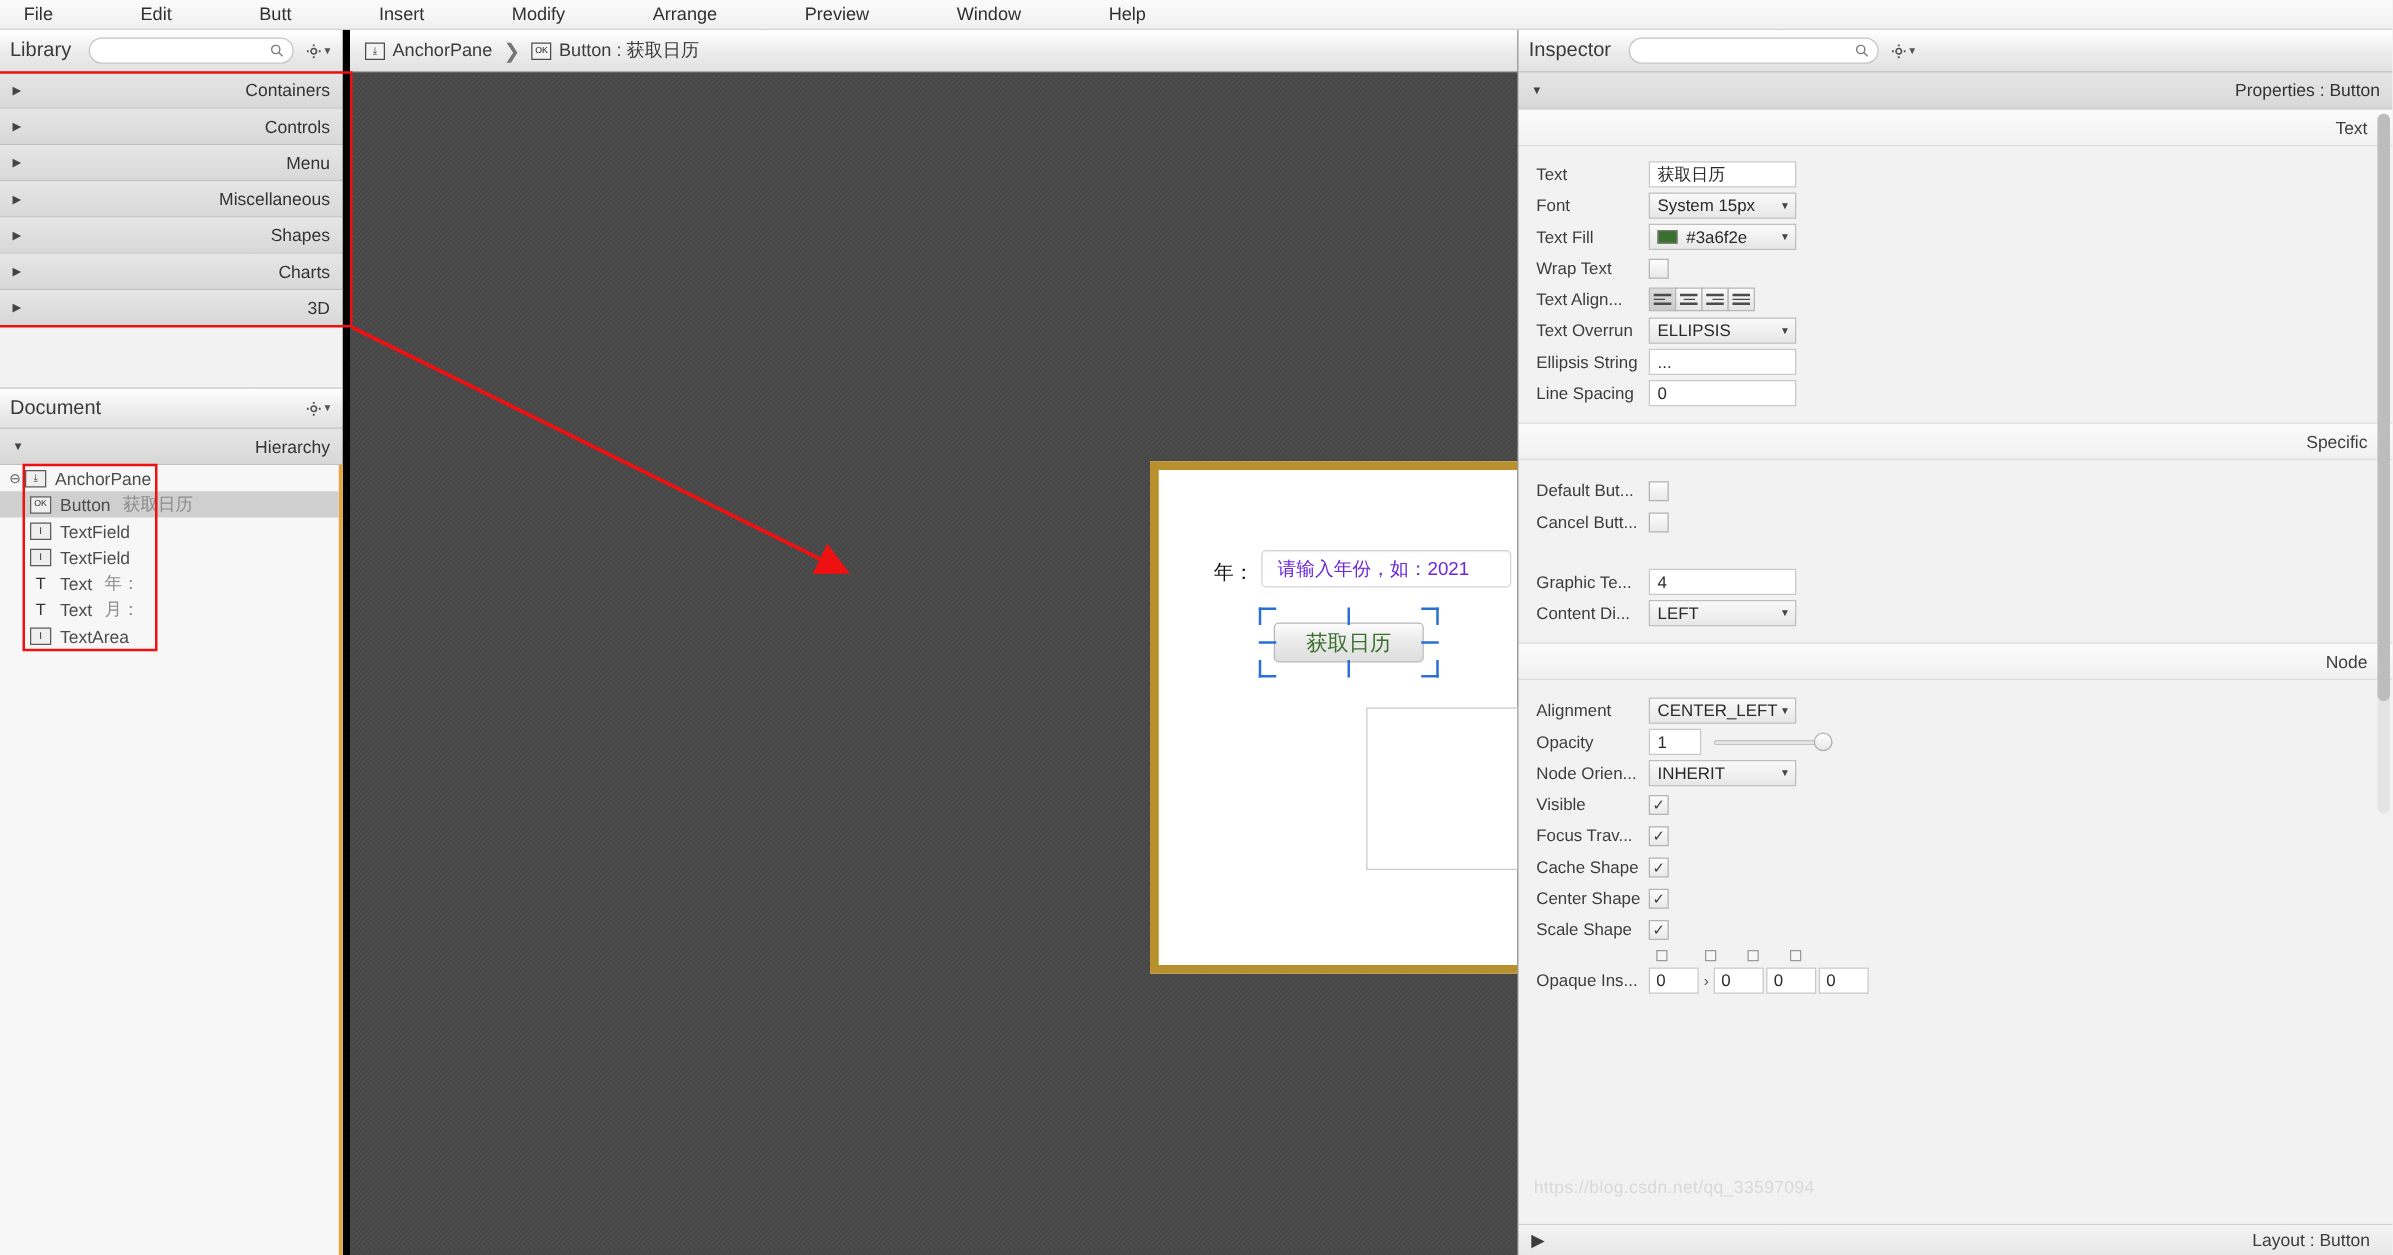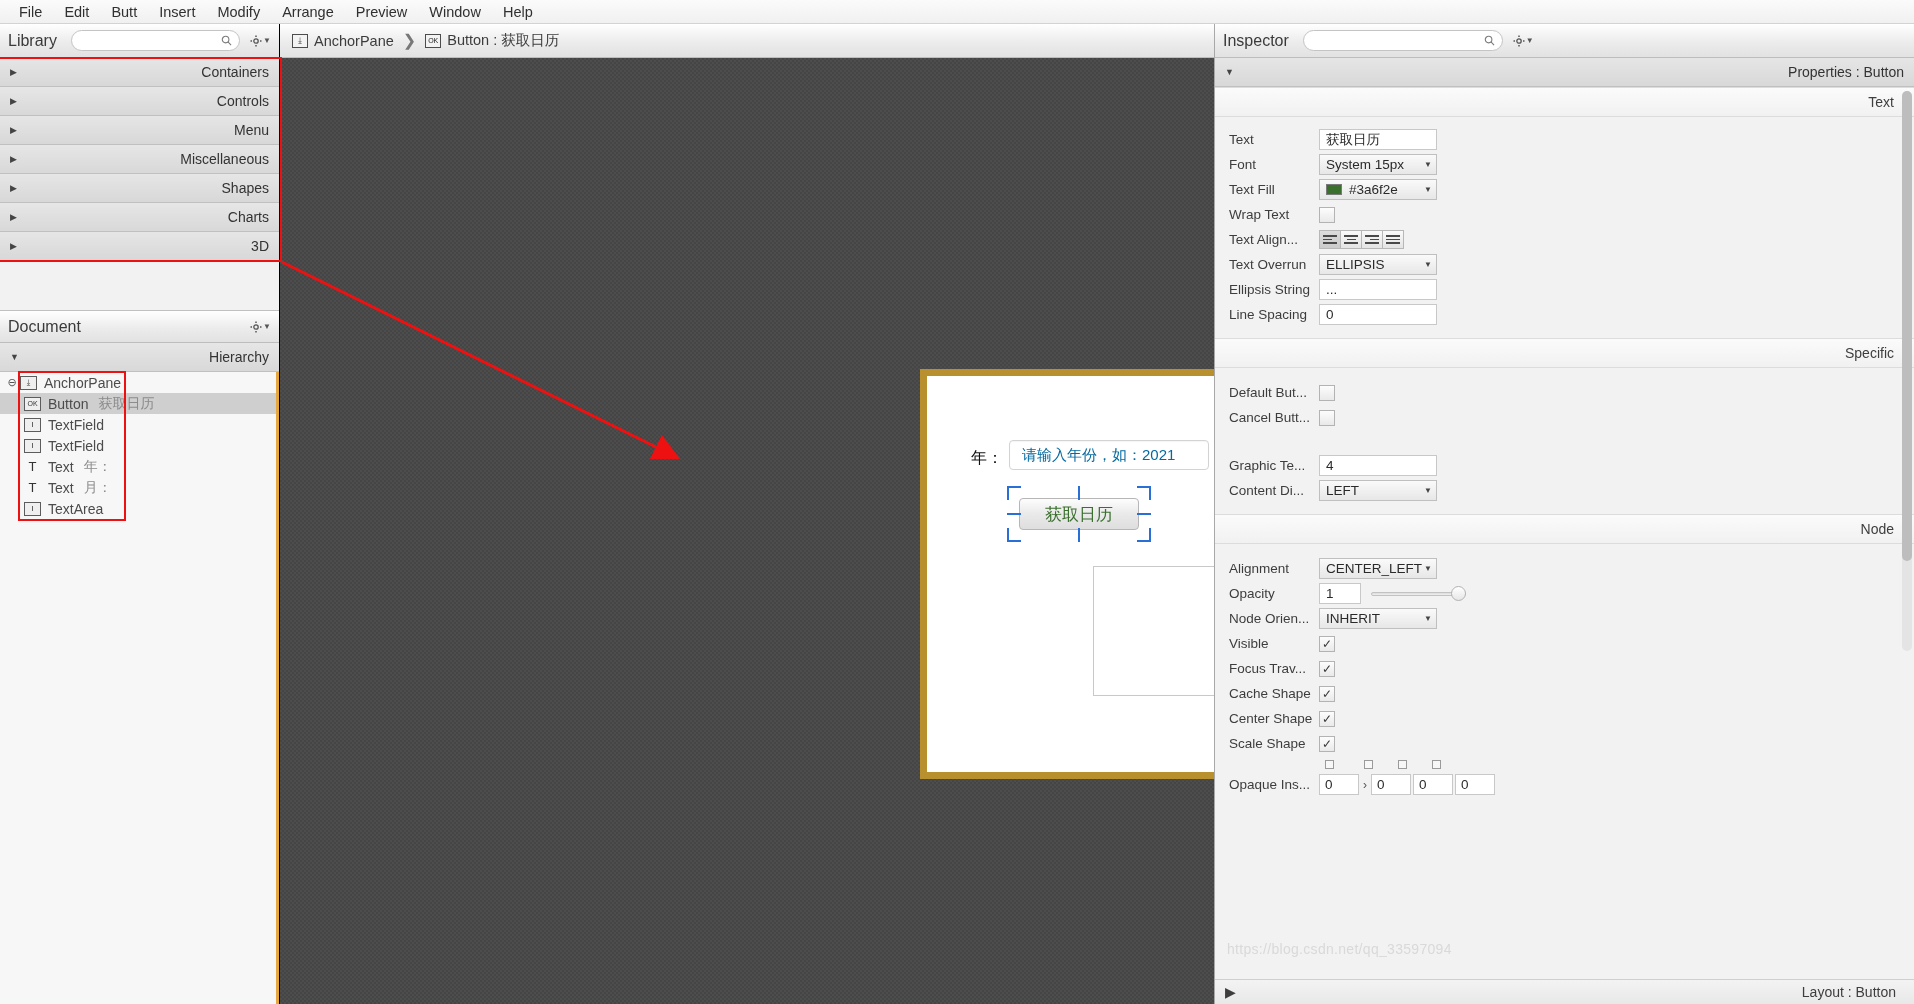--- a/index.html
+++ b/index.html
@@ -14,36 +14,37 @@
   }
 
   
   #menubar {
     height: 24px;
     background: linear-gradient(to bottom, #fbfbfb 0%, #f0f0f0 100%);
     border-bottom: 1px solid #d3d3d3;
     display: flex;
     align-items: center;
     padding-left: 8px;
+    gap: 48px;
   }
   .menu-item {
     padding: 3px 11px;
     font-size: 14.5px;
     color: #303030;
     cursor: default;
     white-space: nowrap;
   }
 
   
   #workspace {
     display: flex;
     height: 980px;
     width: 1914px;
   }
-  #left-col  { width: 280px; flex: 0 0 280px; background:#f0f0f0; border-right:1px solid #000000; display:flex; flex-direction:column; }
+  #left-col  { width: 280px; flex: 0 0 280px; background:#f0f0f0; border-right:6px solid #000000; display:flex; flex-direction:column; }
   #center-col{ flex: 1 1 auto; position: relative; background:#4a4a4a; overflow:hidden; }
   #right-col { width: 700px; flex: 0 0 700px; background:#f2f2f2; border-left:1px solid #a8a8a8; display:flex; flex-direction:column; }
 
   
   .panel-header {
     height: 34px;
     background: linear-gradient(to bottom, #ffffff 0%, #ececec 55%, #e2e2e2 100%);
     border-bottom: 1px solid #bdbdbd;
     display: flex;
     align-items: center;
@@ -183,21 +184,21 @@
   }
   .fx-textfield {
     position: absolute;
     height: 30px;
     background: #fff;
     border: 1px solid #d3d3d3;
     border-radius: 4px;
     display: flex;
     align-items: center;
     padding: 0 12px;
-    color: #0369a1;
+    color: #6d28d9;
     font-size: 15px;
     box-shadow: inset 0 1px 1px rgba(0,0,0,.04);
   }
   .fx-textarea {
     position: absolute;
     background: #fff;
     border: 1px solid #c9c9c9;
   }
   #fx-button {
     position: absolute;

